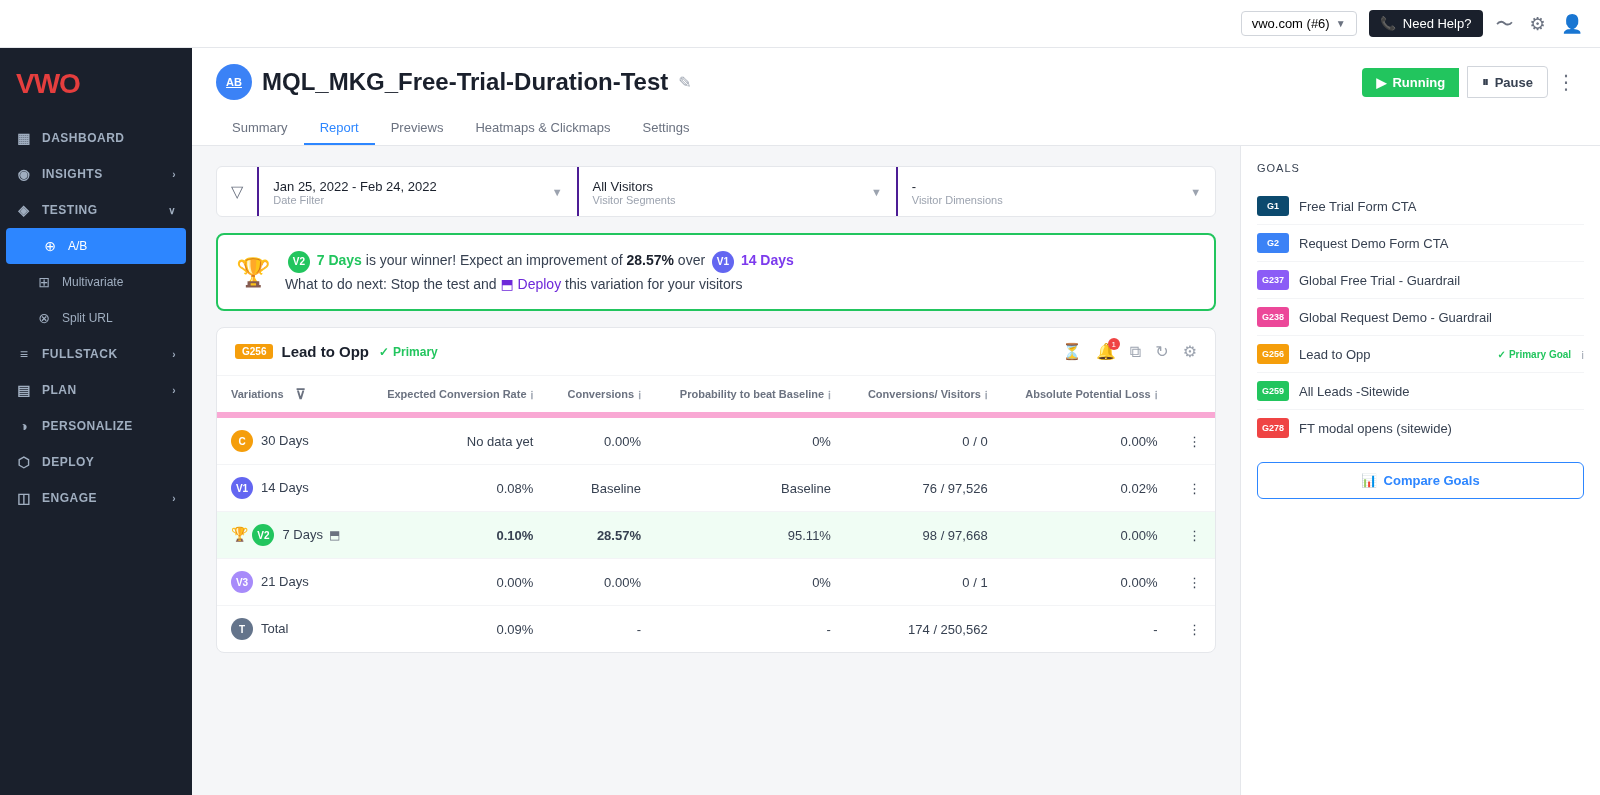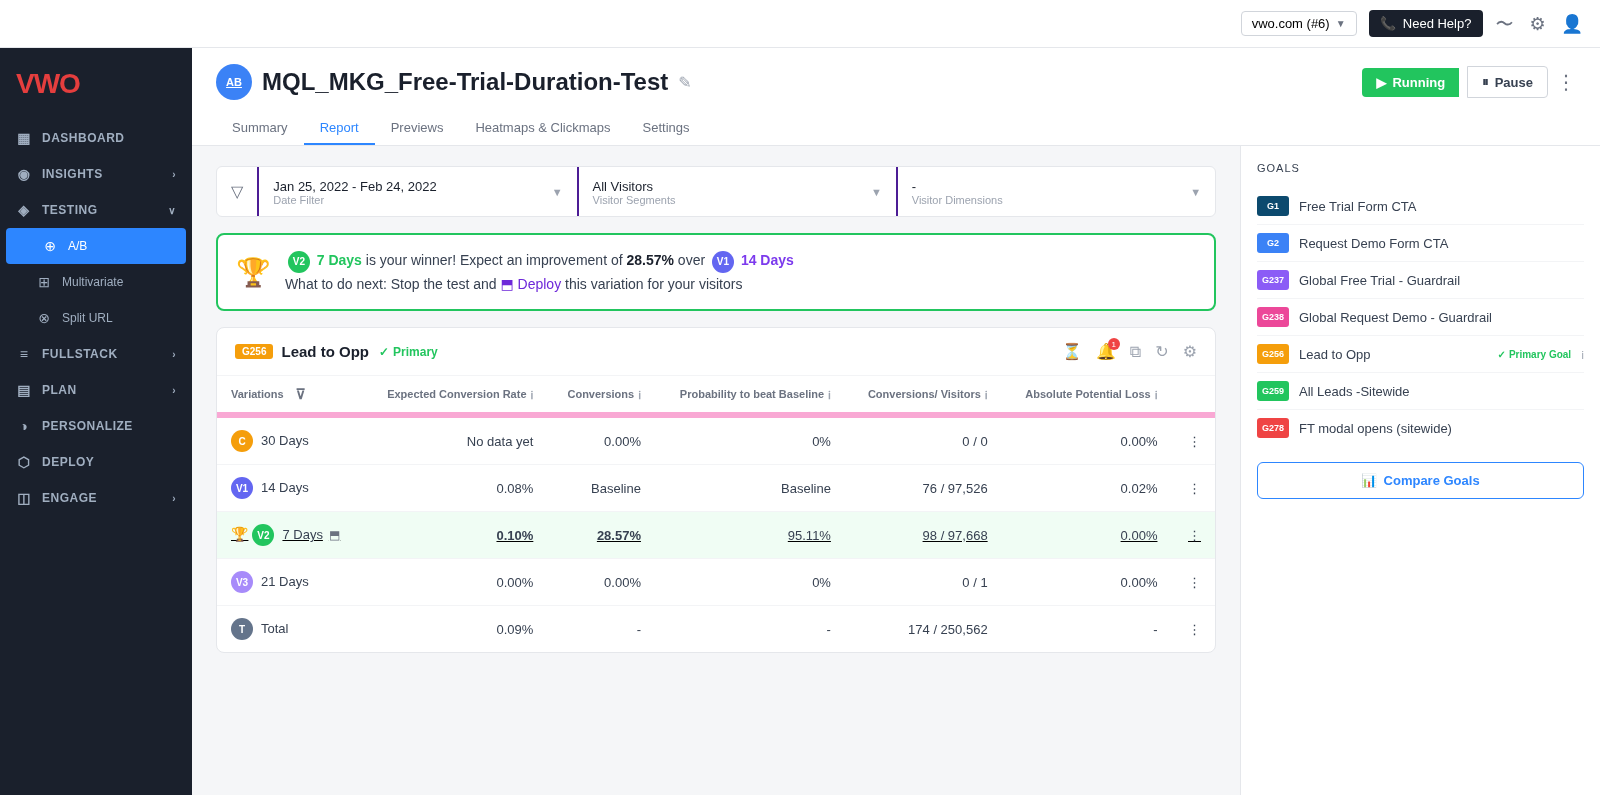--- a/index.html
+++ b/index.html
@@ -258,21 +258,21 @@
     .data-table th:first-child { text-align: left; }
     .data-table td {
       padding: 12px 14px;
       font-size: 13px;
       color: #374151;
       text-align: right;
       border-bottom: 1px solid #f3f4f6;
     }
     .data-table td:first-child { text-align: left; }
     .data-table tr:last-child td { border-bottom: none; }
-    .var-row-winner { background: #f0fdf4; text-decoration: underline; }
+    .var-row-winner { background: #f0fdf4; }
     .var-badge {
       display: inline-flex; align-items: center; justify-content: center;
       width: 22px; height: 22px; border-radius: 50%;
       font-size: 10px; font-weight: 700; color: #fff;
       margin-right: 8px;
     }
     .var-c { background: #f59e0b; }
     .var-v1 { background: #6366f1; }
     .var-v2 { background: #22c55e; }
     .var-v3 { background: #a78bfa; }

